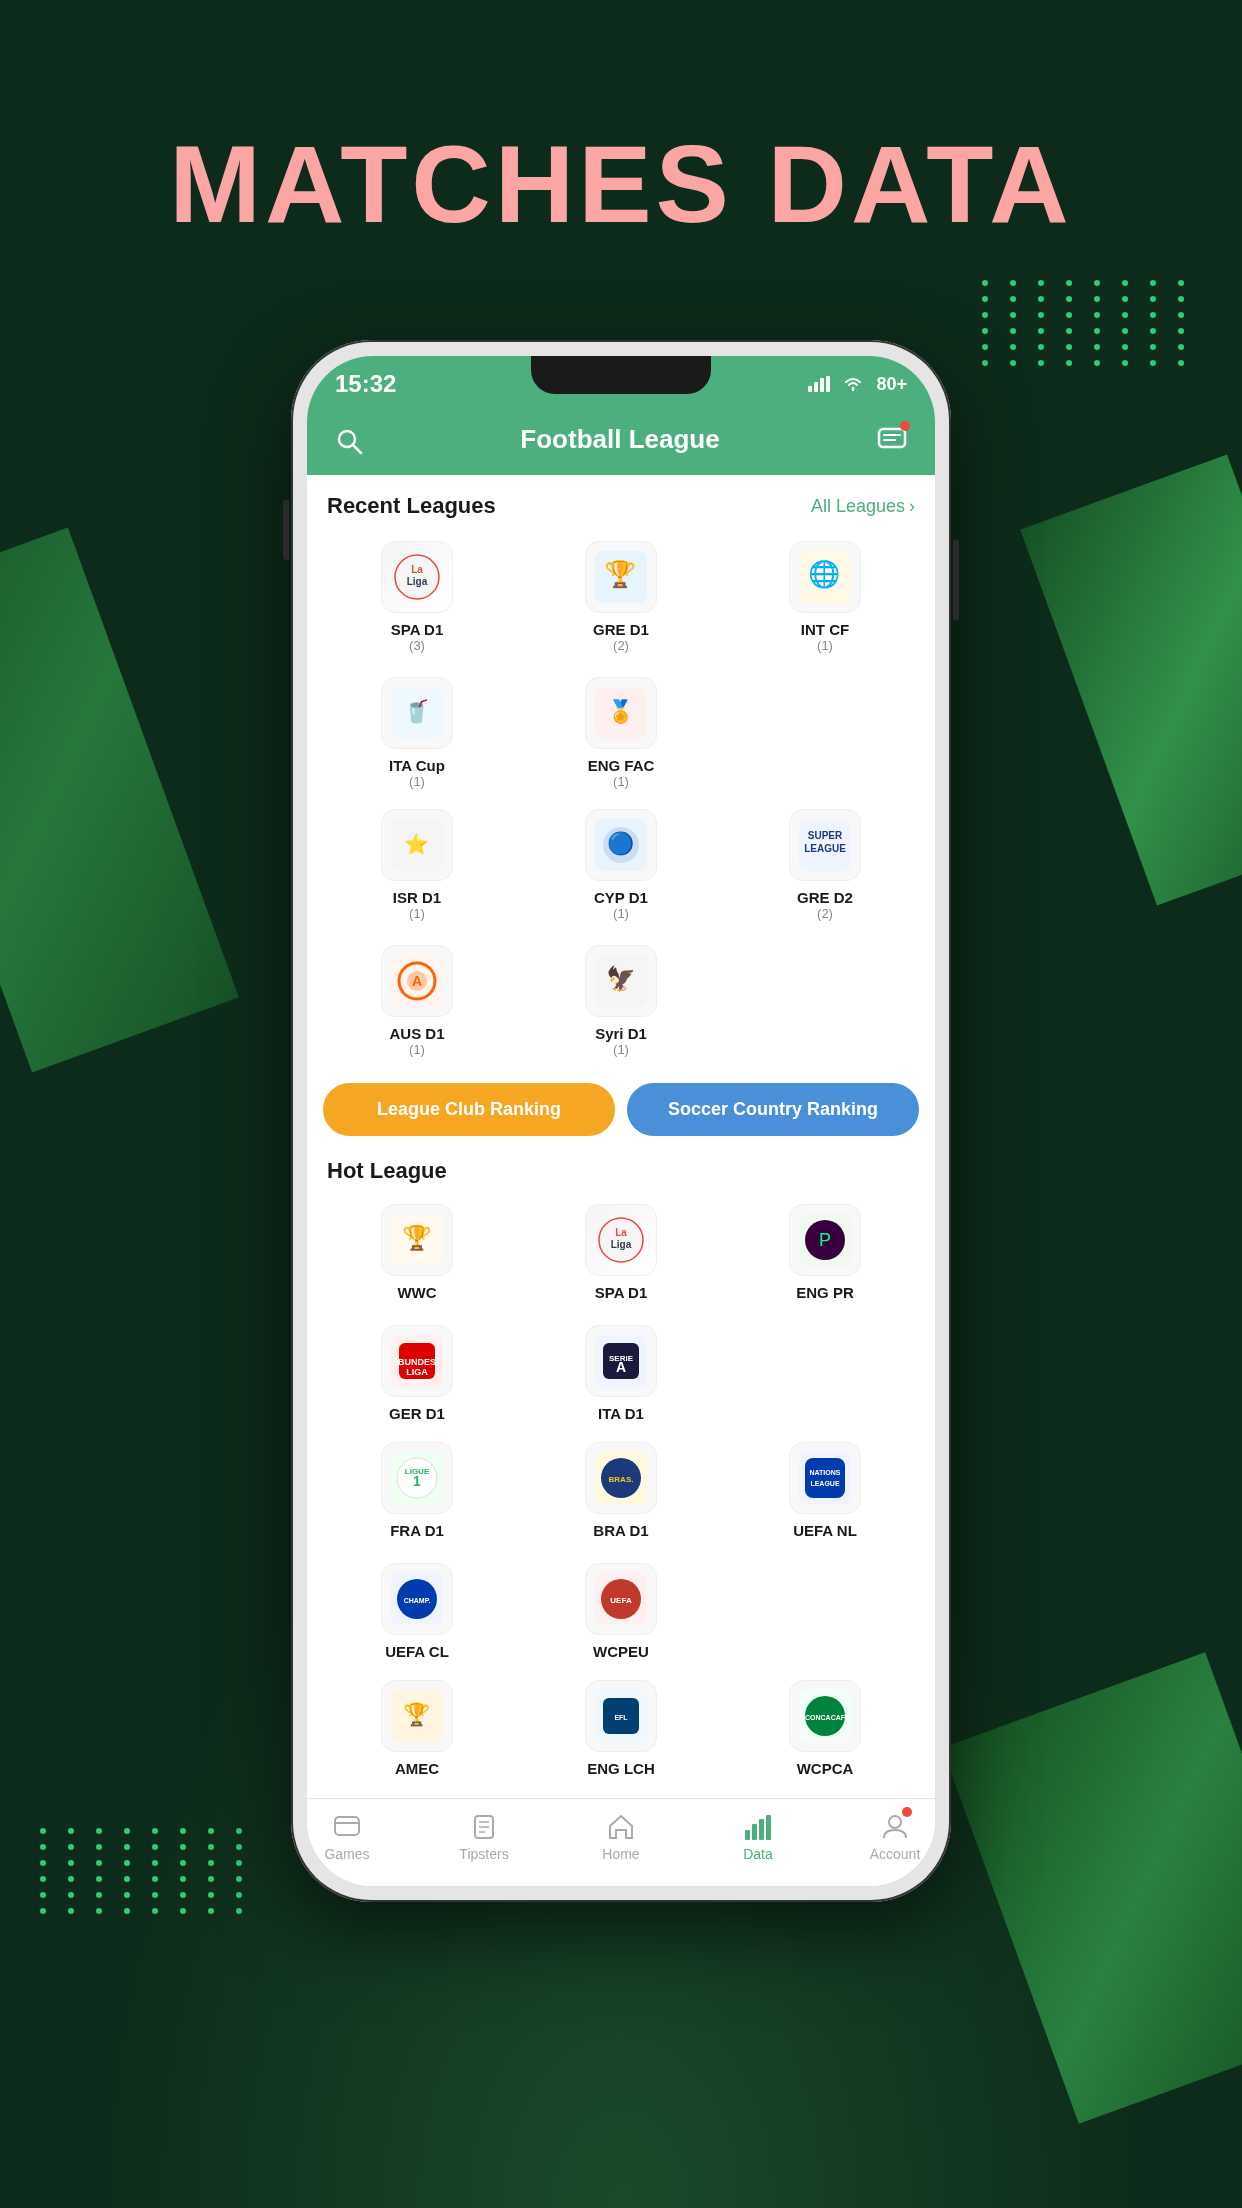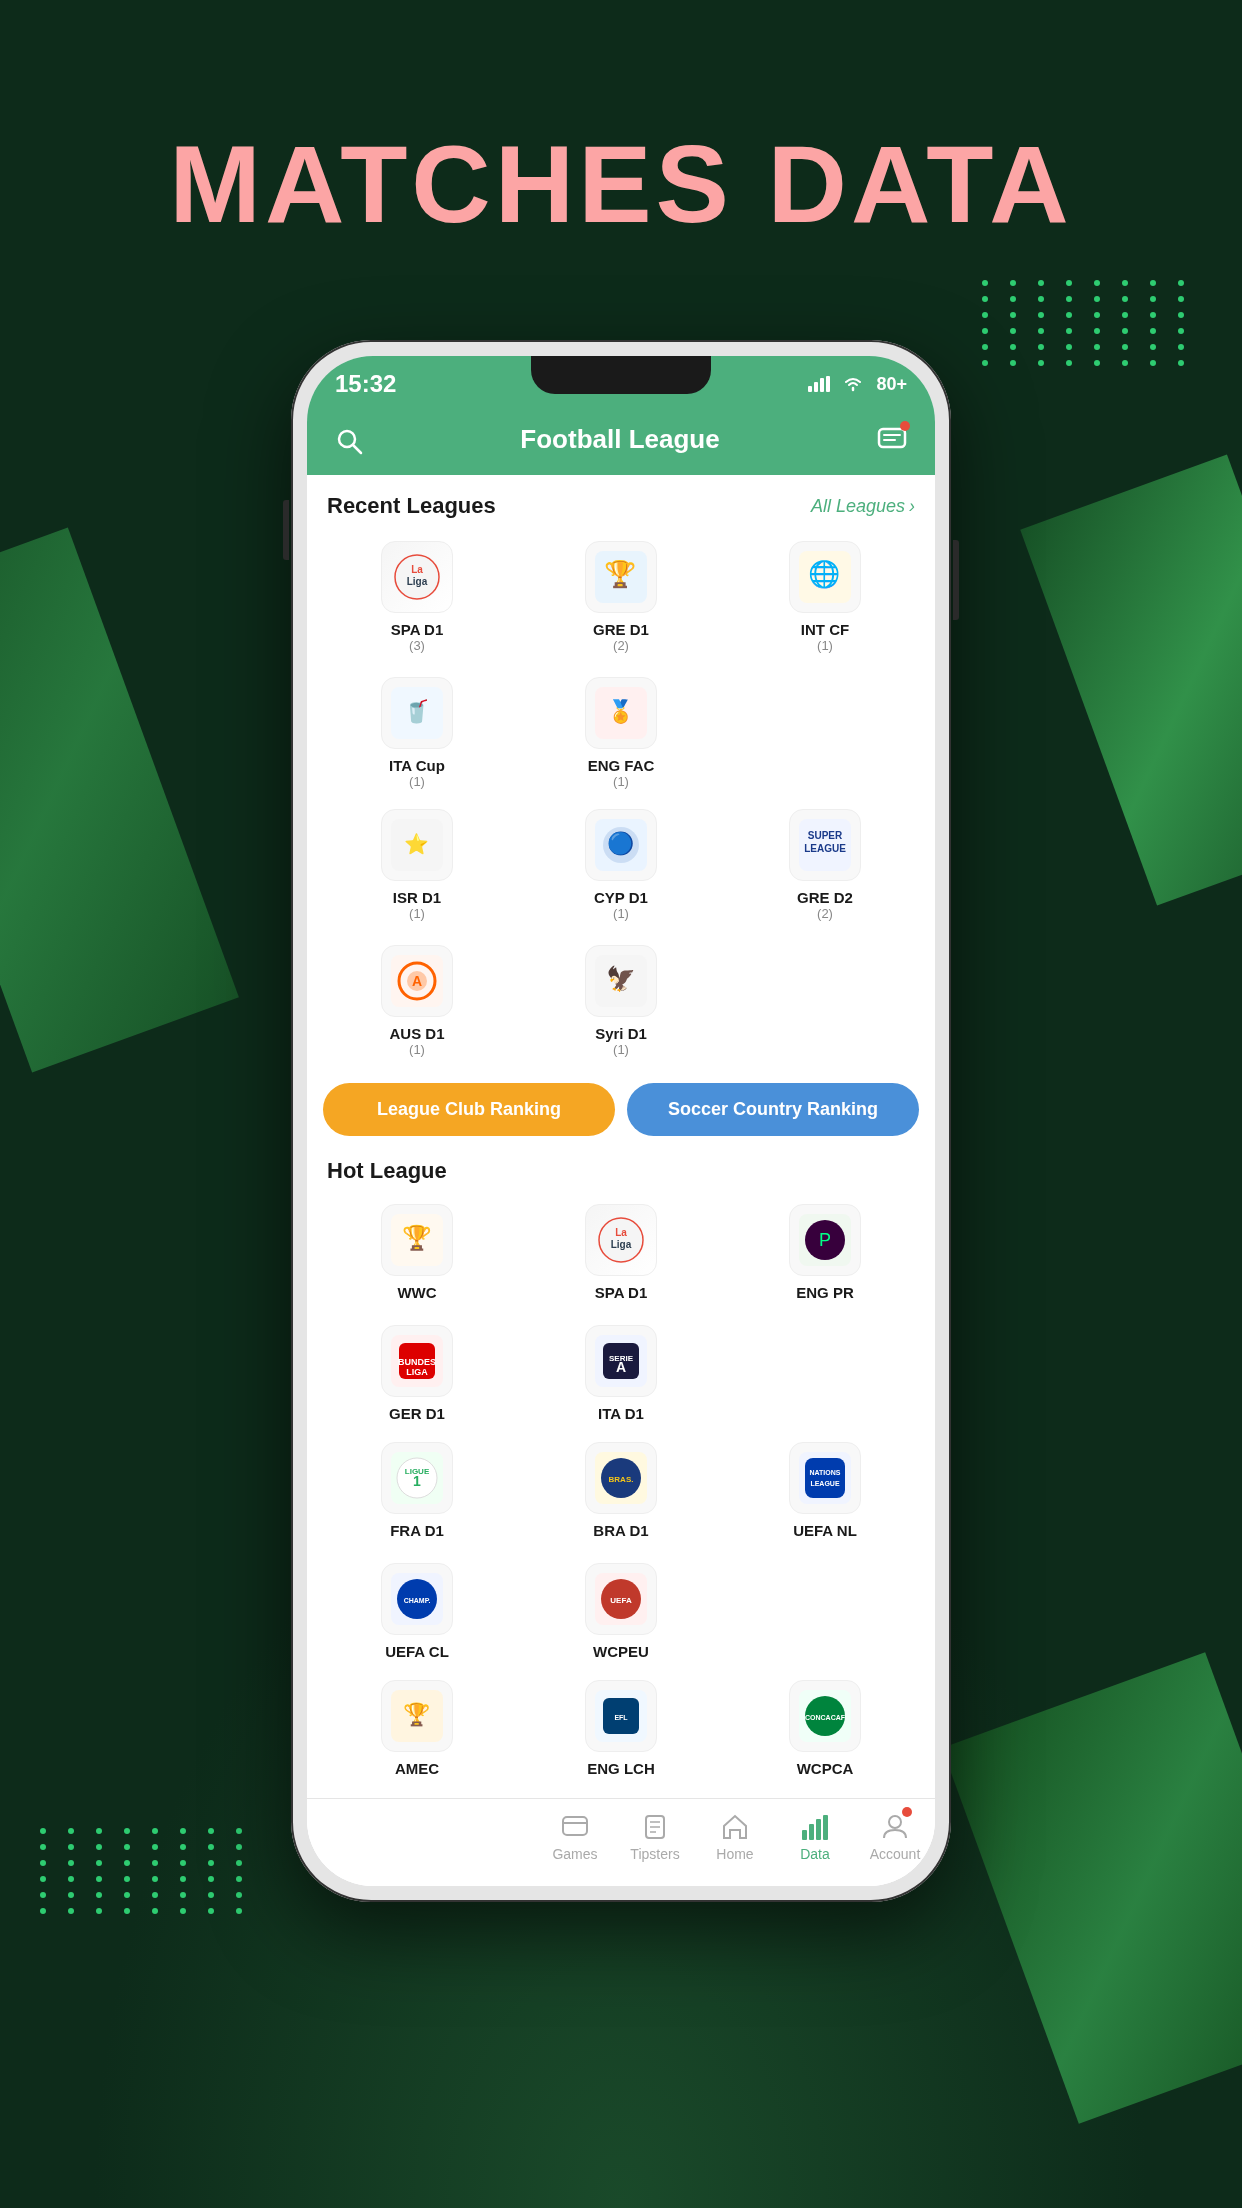--- a/index.html
+++ b/index.html
@@ -272,21 +272,21 @@
 
     
     .bottom-nav {
       position: absolute;
       bottom: 0;
       left: 0;
       right: 0;
       background: white;
       border-top: 1px solid #e5e5e5;
       display: flex;
-      justify-content: flex-end;
+      justify-content: space-between;
       padding: 10px 0 24px;
       z-index: 50;
     }
     .nav-item {
       display: flex;
       flex-direction: column;
       align-items: center;
       gap: 4px;
       cursor: pointer;
       min-width: 80px;
@@ -482,21 +482,21 @@
               <line x1="7" y1="13" x2="18" y2="13" stroke="white" stroke-width="2" stroke-linecap="round"></line>
             </svg>
           <div class="notification-dot"></div>
         </div>
       </div>
 
       <div class="content">
 
         <div class="section-header">
           <span class="section-title">Recent Leagues</span>
-          <span class="all-leagues-link" style="cursor:pointer;font-style:italic;">
+          <span class="all-leagues-link" style="cursor:pointer;">
             <span>All Leagues</span>
             <span style="margin-left:4px;">›</span>
           </span>
         </div>
 
         <div class="league-grid">
 
           <div class="league-item">
             <div class="league-logo logo-laliga">
               <svg width="52" height="52" viewBox="0 0 52 52">

